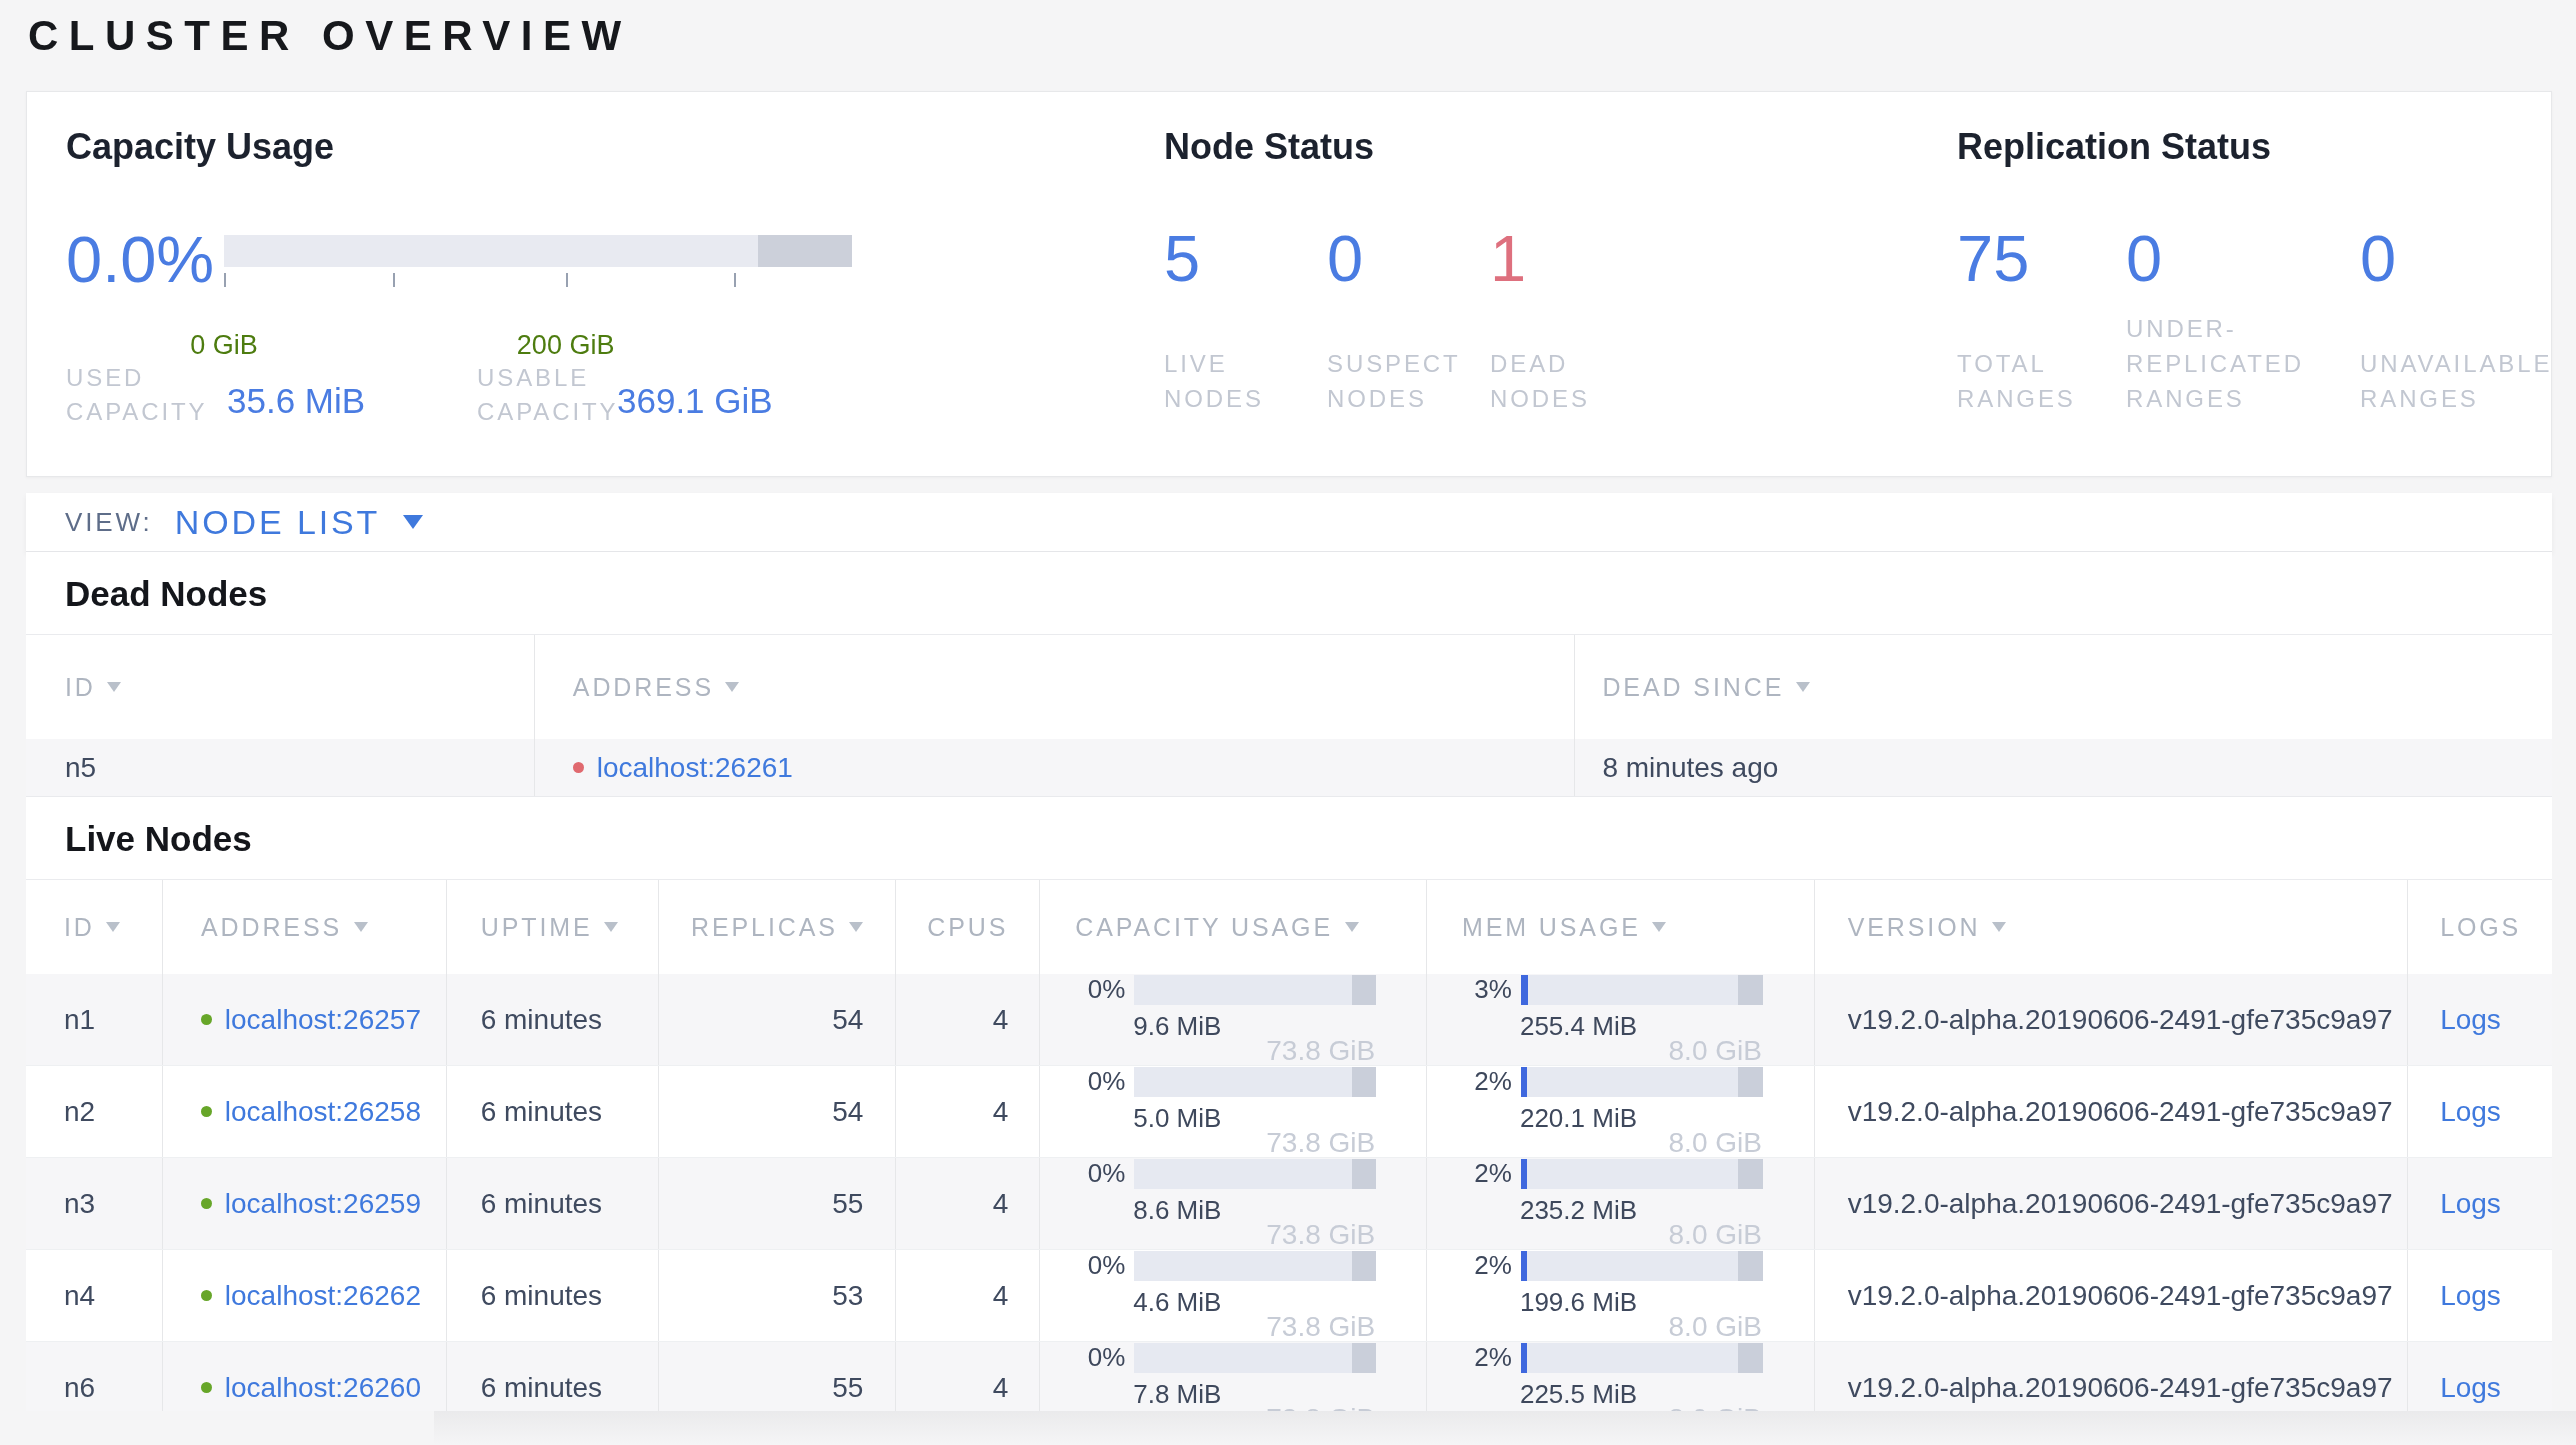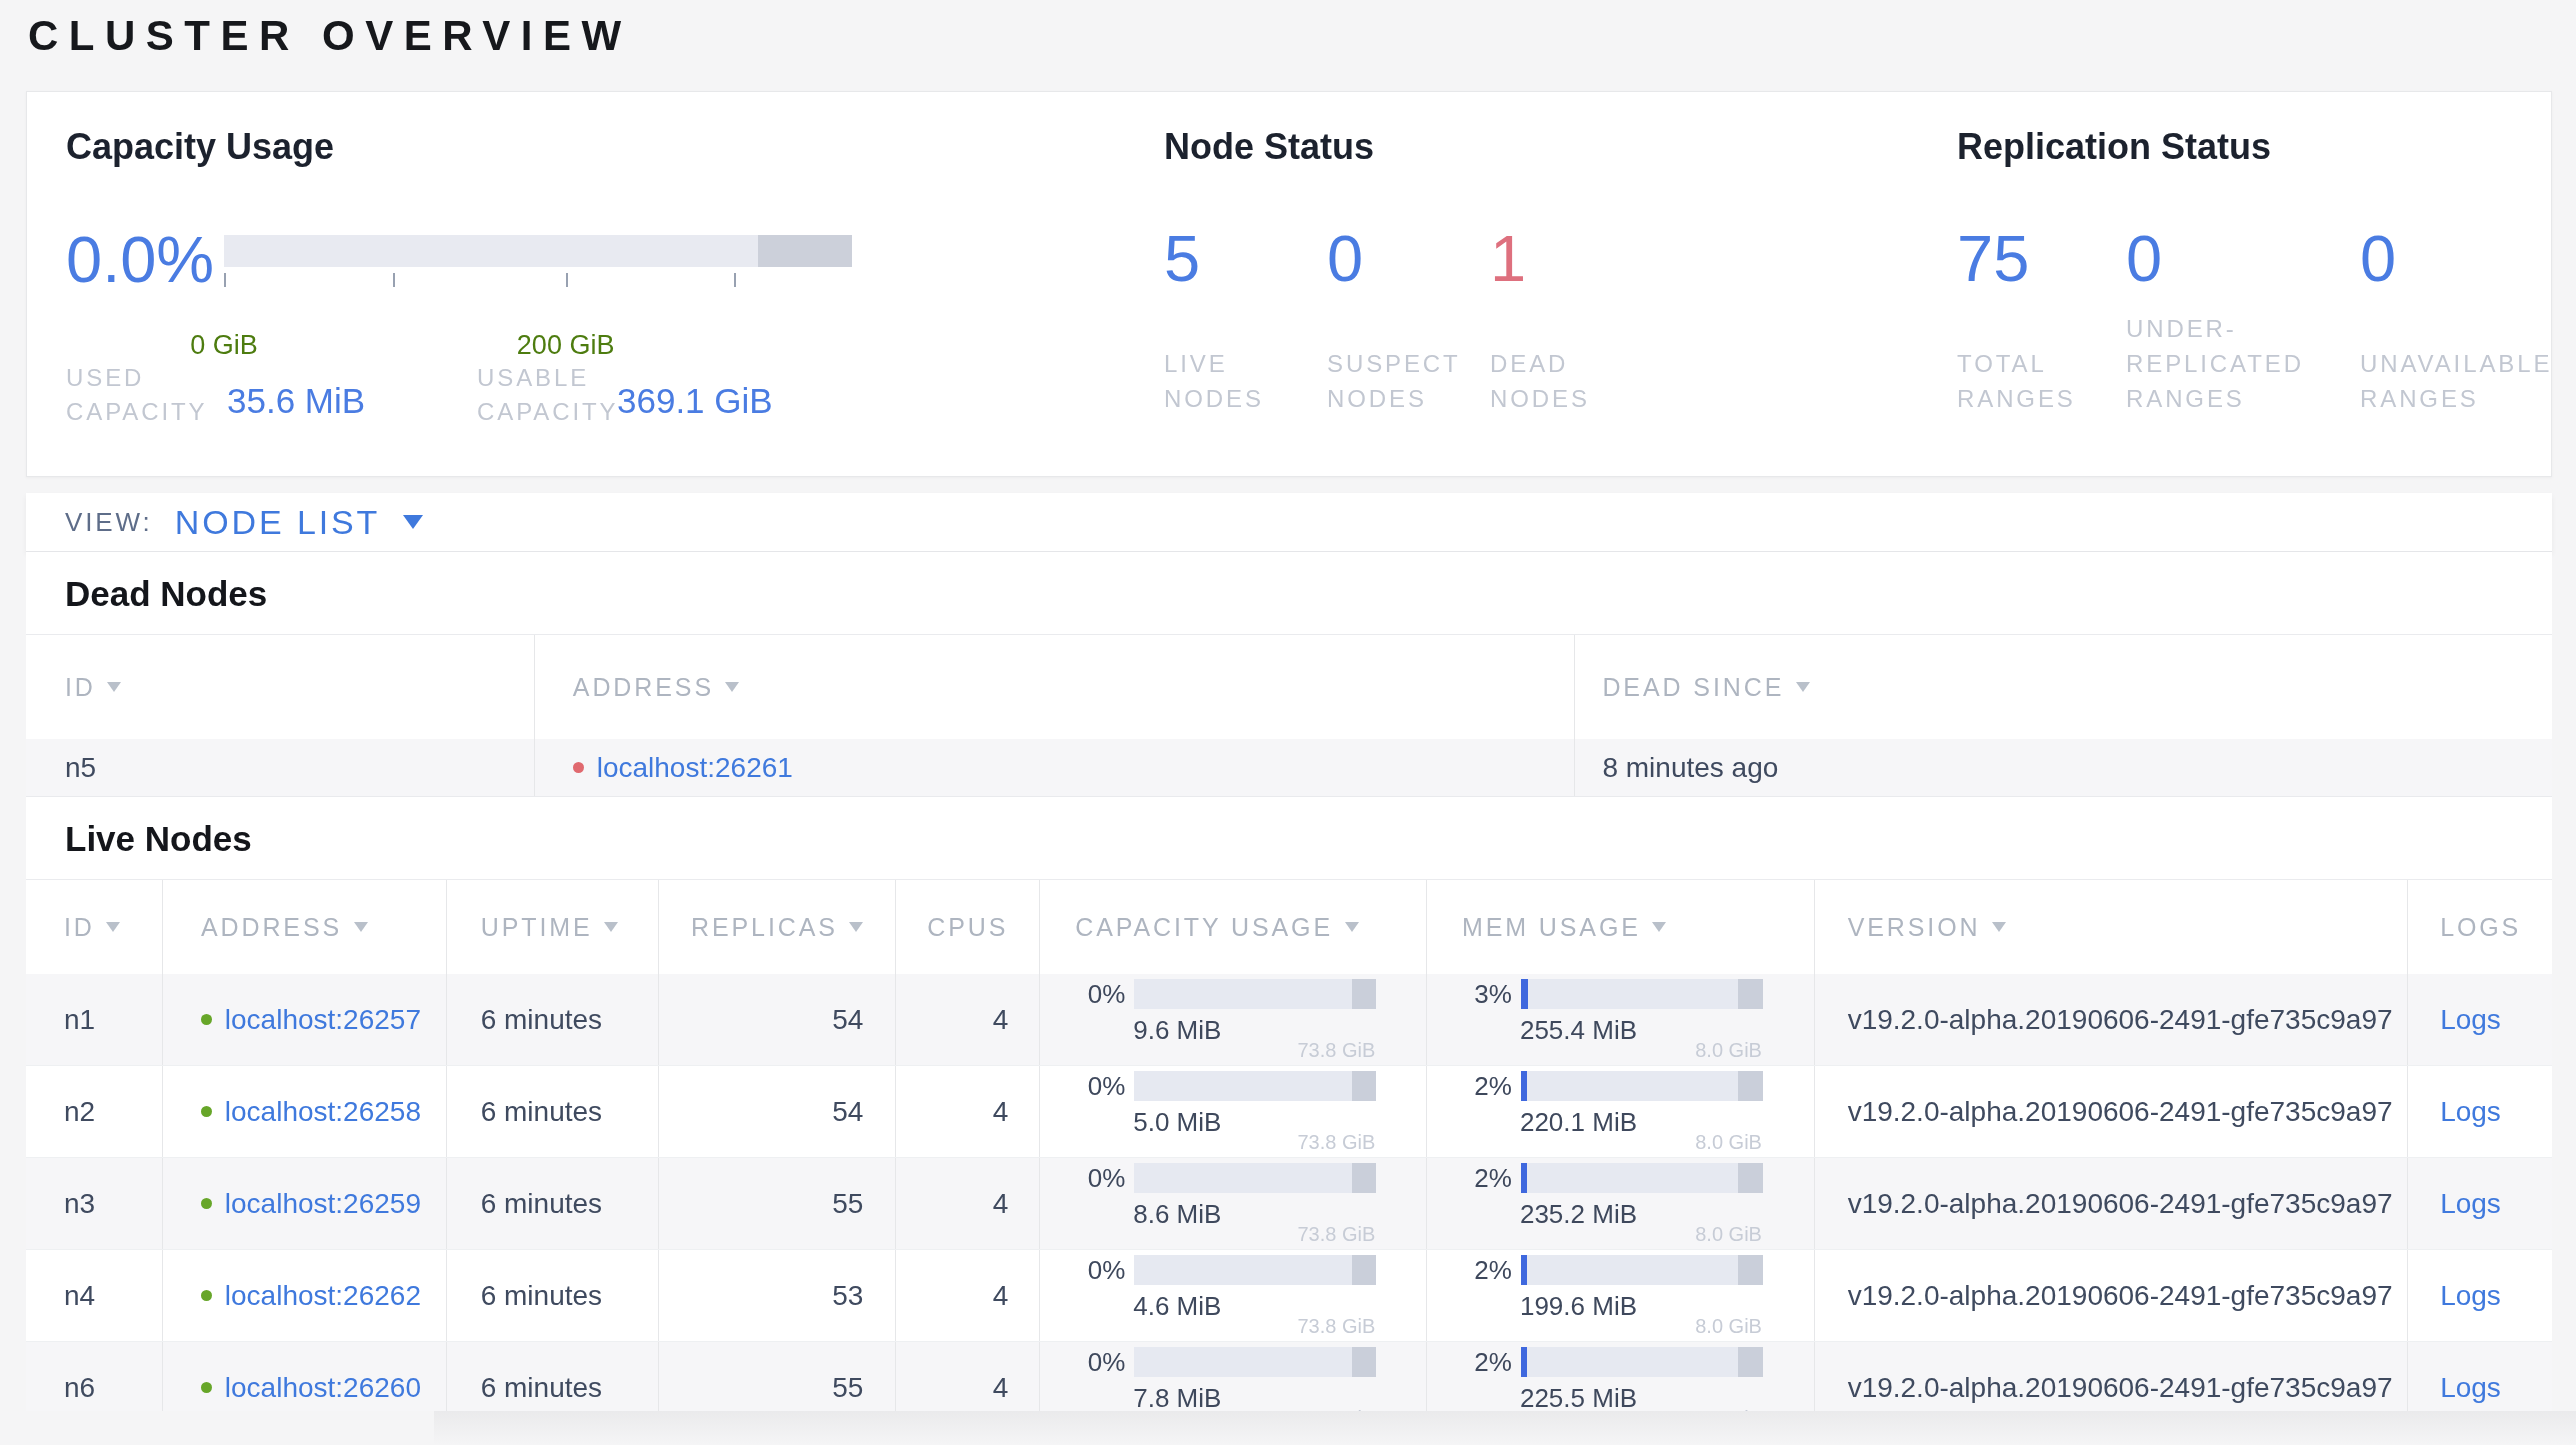--- a/index.html
+++ b/index.html
@@ -133,21 +133,21 @@
   .live .trow  { height:92px; border-bottom:1px solid #eef0f2; }
   
   .usage-cell { flex-direction:column; align-items:flex-start; justify-content:center; padding-top:1.9px; }
   .usage-top { display:flex; align-items:center; }
   .usage-pct { width:50px; text-align:right; font-size:26px; color:#3e485c; margin-right:8.6px; }
   .mini-bar { position:relative; width:242px; height:30px; background:#e6e9f1; overflow:hidden; }
   .mini-bar .reserved { position:absolute; right:0; top:0; height:100%; width:10%; background:#cacfda; }
   .mini-bar .fill { position:absolute; left:0; top:0; height:100%; background:#3f68de; }
   .usage-bottom { width:242px; margin-left:58px; margin-top:5.7px; display:flex; justify-content:space-between; }
   .usage-used  { font-size:26px; color:#3e485c; }
-  .usage-total { font-size:20px; color:#c7ccd6;margin-top:24px; }
+  .usage-total { font-size:28px; color:#c7ccd6;margin-top:24px; }
   
   .bottom-shade {
     position:absolute; left:434px; top:1411px; width:2142px; height:34px;
     background:linear-gradient(to bottom, rgba(60,60,70,0.06), rgba(60,60,70,0));
   }
 </style>
 </head>
 <body>
 
 <div class="page-title">CLUSTER OVERVIEW</div>

